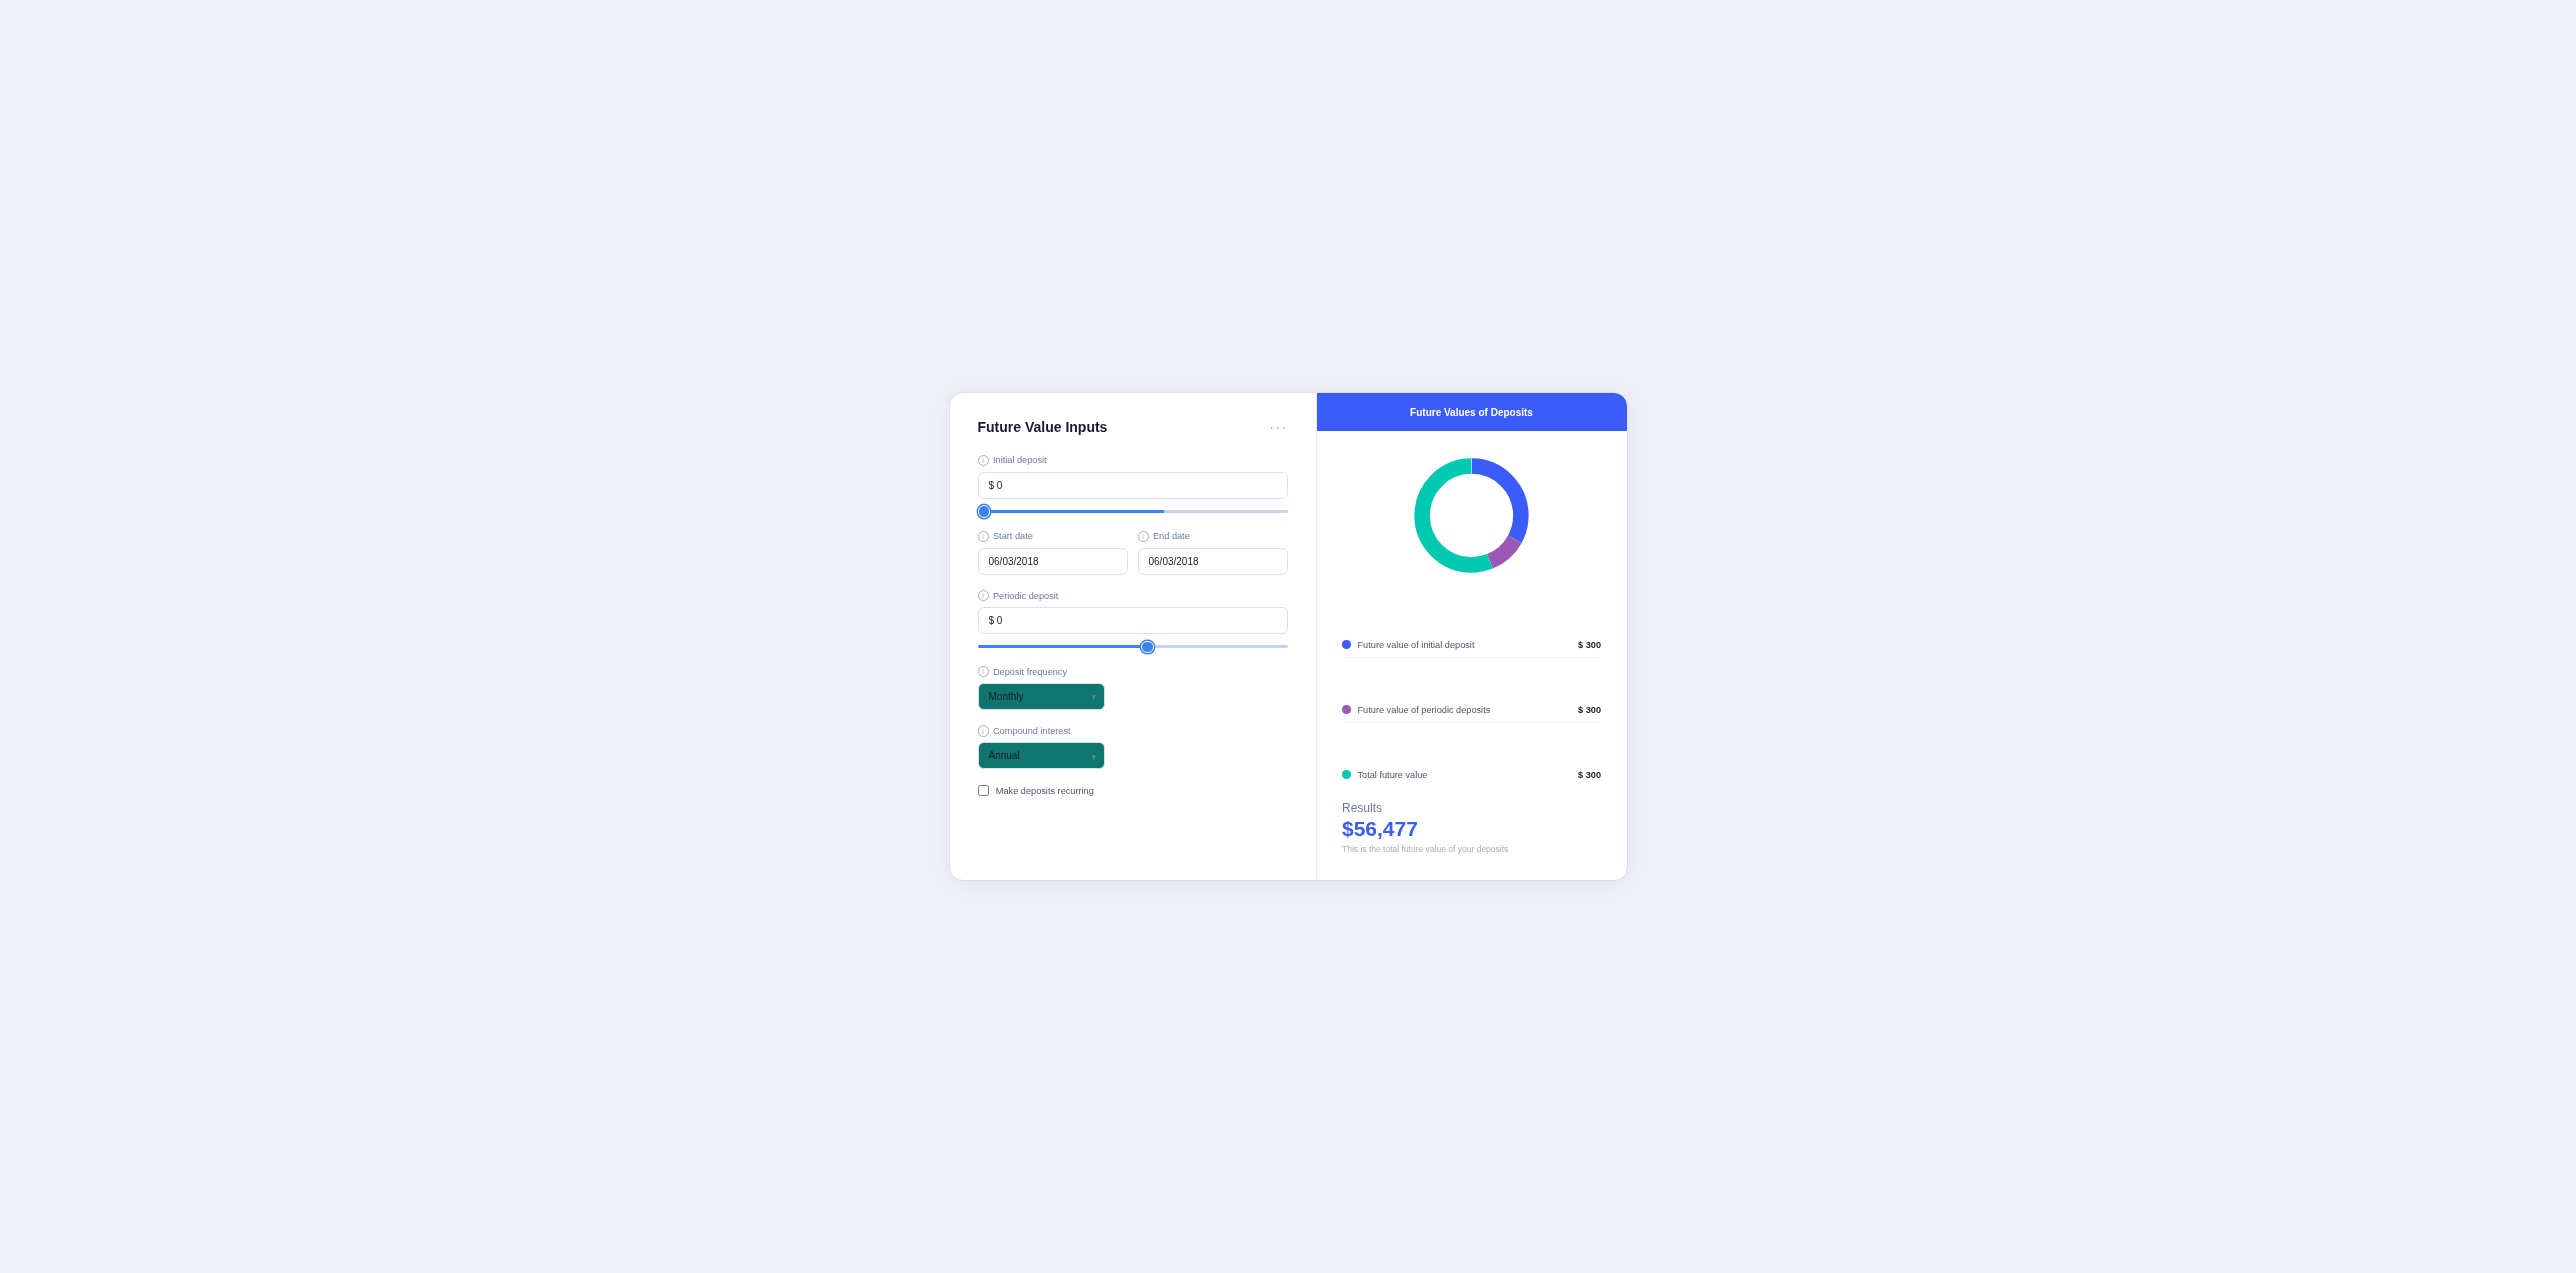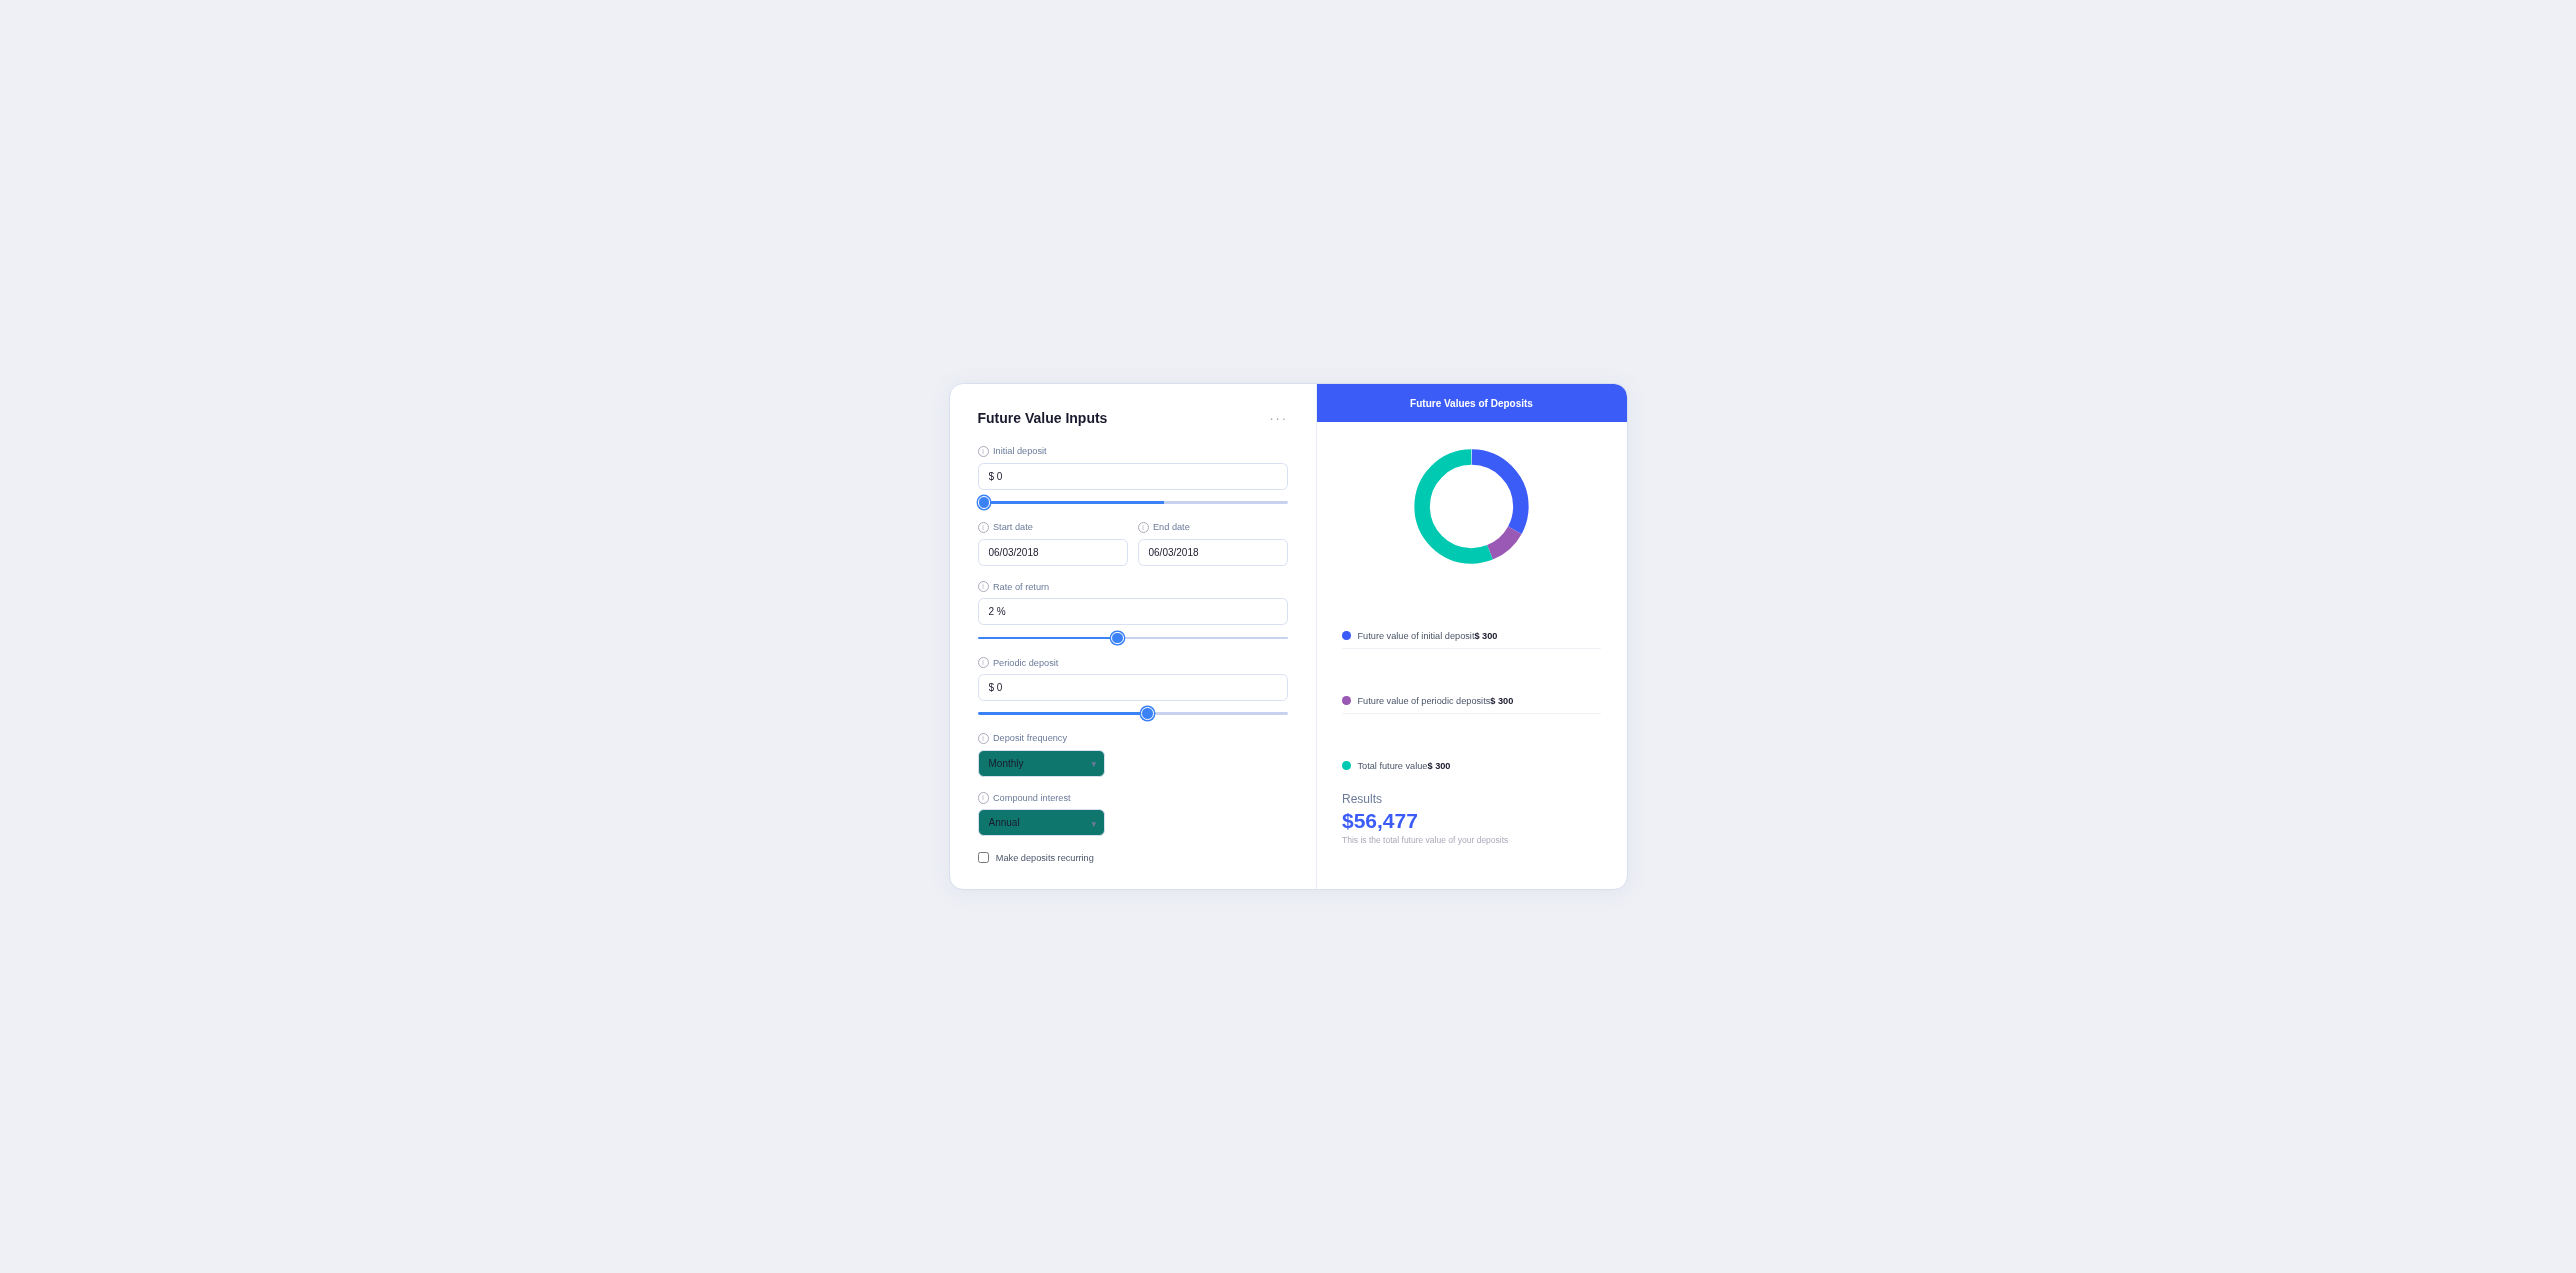--- a/index.html
+++ b/index.html
@@ -184,20 +184,21 @@
     .donut-svg {
       width: 127px;
       height: 127px;
     }
     .legend-area {
       padding: 0 25.5px;
     }
     .legend-item {
       display: flex;
       align-items: center;
+      justify-content: space-between;
       padding: 7px 0;
       border-bottom: 0.7px solid #f0f2f8;
       margin-top: 40px;
     }
     .legend-item:last-child { border-bottom: none; }
     .legend-left {
       display: flex;
       align-items: center;
       gap: 7px;
     }
@@ -269,30 +270,20 @@
         <div class="date-field">
           <div class="field-label">
             <span class="info-icon">i</span>
             <span>End date</span>
           </div>
           <input class="text-input" type="text" value="06/03/2018" style="">
         </div>
       </div>
     </div>
 
-    <div class="field-group">
-      <div class="field-label">
-        <span class="info-icon">i</span>
-        <span>Rate of return</span>
-      </div>
-      <input class="text-input" type="text" value="2 %" style="">
-      <div class="slider-container rate-slider">
-        <input type="range" min="0" max="100" value="45" style="">
-      </div>
-    </div>
 
     <div class="field-group">
       <div class="field-label">
         <span class="info-icon">i</span>
         <span>Periodic deposit</span>
       </div>
       <input class="text-input" type="text" value="$ 0" style="">
       <div class="slider-container periodic-slider">
         <input type="range" min="0" max="100" value="55" style="">
       </div>

